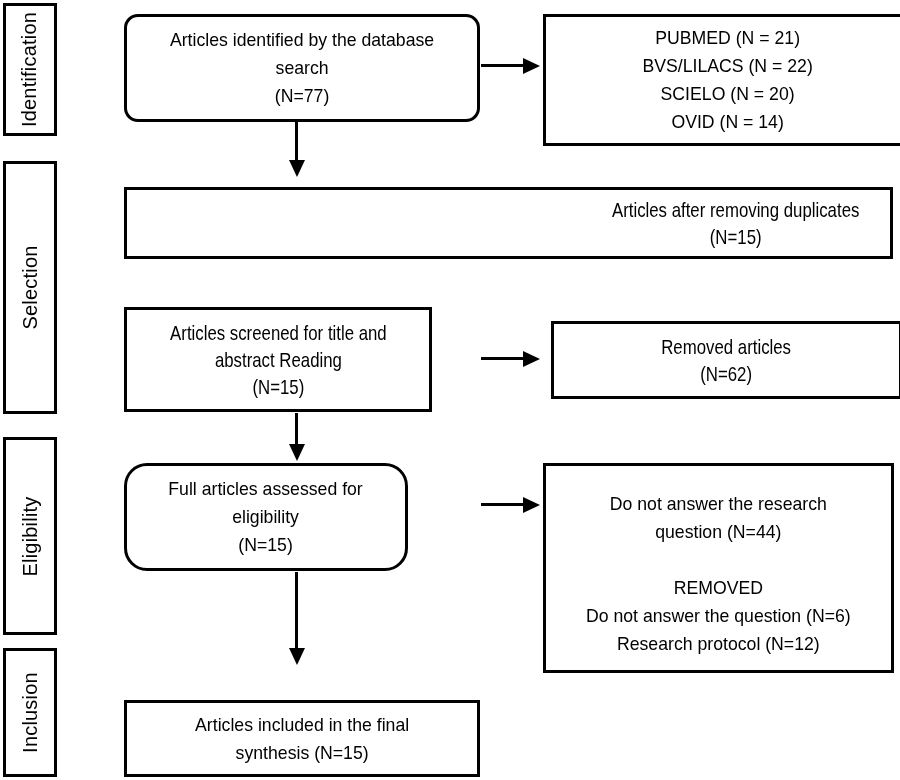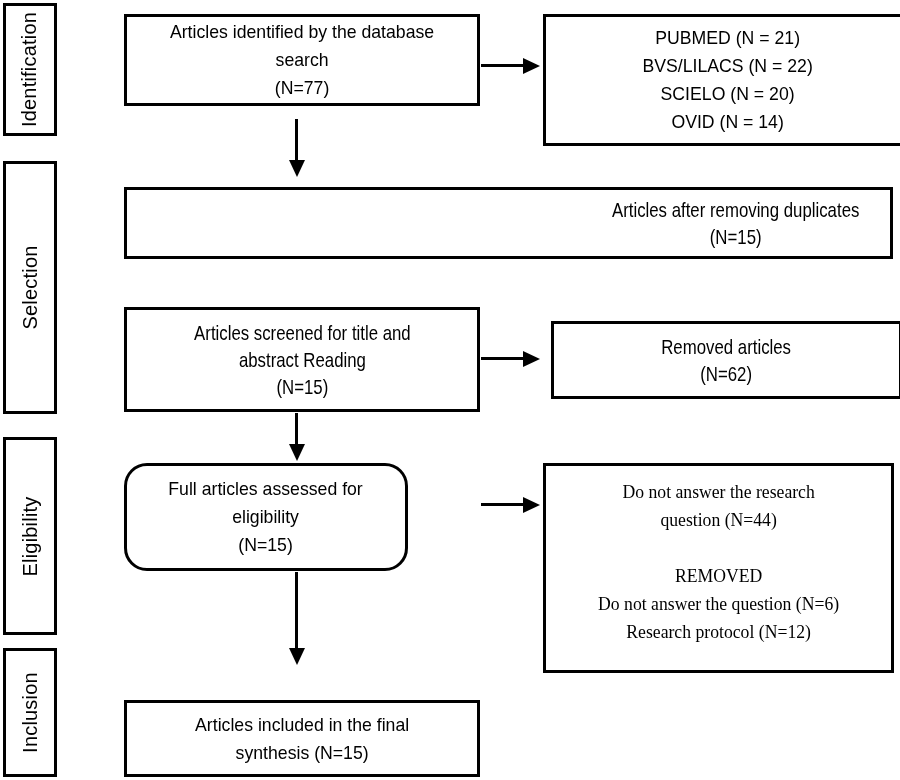--- a/index.html
+++ b/index.html
@@ -33,23 +33,22 @@
     line-height: 28px;
     transform: scaleX(0.93);
     transform-origin: center;
   }
   .box.condensed .txt {
     font-size: 21px;
     line-height: 27px;
     transform: scaleX(0.80);
   }
   .box.top-align {
-    align-items: flex-start;
+    align-items: center;
     padding-top: 12px;
-    font-family: Liberation Serif, serif;
   }
   
   .stage-box {
     position: absolute;
     left: 3px;
     width: 54px;
     box-sizing: border-box;
     border: 3px solid #000000;
     background: #ffffff;
     display: flex;
@@ -107,39 +106,39 @@
   <div class="stage-box" style="top:161px; height:253px;">
     <span class="vtxt">Selection</span>
   </div>
   <div class="stage-box" style="top:437px; height:198px;">
     <span class="vtxt">Eligibility</span>
   </div>
   <div class="stage-box" style="top:648px; height:129px;">
     <span class="vtxt">Inclusion</span>
   </div>
 
-  <div class="box" style="left:124px; top:14px; width:356px; height:92px;">
+  <div class="box" style="left:124px; top:14px; width:356px; height:108px;border-radius:14px;">
     <div class="txt">Articles identified by the database
 search
 (N=77)</div>
   </div>
 
   <div class="box" style="left:543px; top:14px; width:370px; height:132px;">
     <div class="txt">PUBMED (N = 21)
 BVS/LILACS (N = 22)
 SCIELO (N = 20)
 OVID (N = 14)</div>
   </div>
 
   <div class="box condensed" style="left:124px; top:187px; width:769px; height:72px;justify-content:flex-end;">
     <div class="txt">Articles after removing duplicates
 (N=15)</div>
   </div>
 
-  <div class="box condensed" style="left:124px; top:307px; width:356px; height:105px;">
+  <div class="box condensed" style="left:124px; top:307px; width:308px; height:105px;">
     <div class="txt">Articles screened for title and
 abstract Reading
 (N=15)</div>
   </div>
 
   <div class="box condensed" style="left:543px; top:321px; width:351px; height:78px;margin-left:8px;">
     <div class="txt">Removed articles
 (N=62)</div>
   </div>
 

